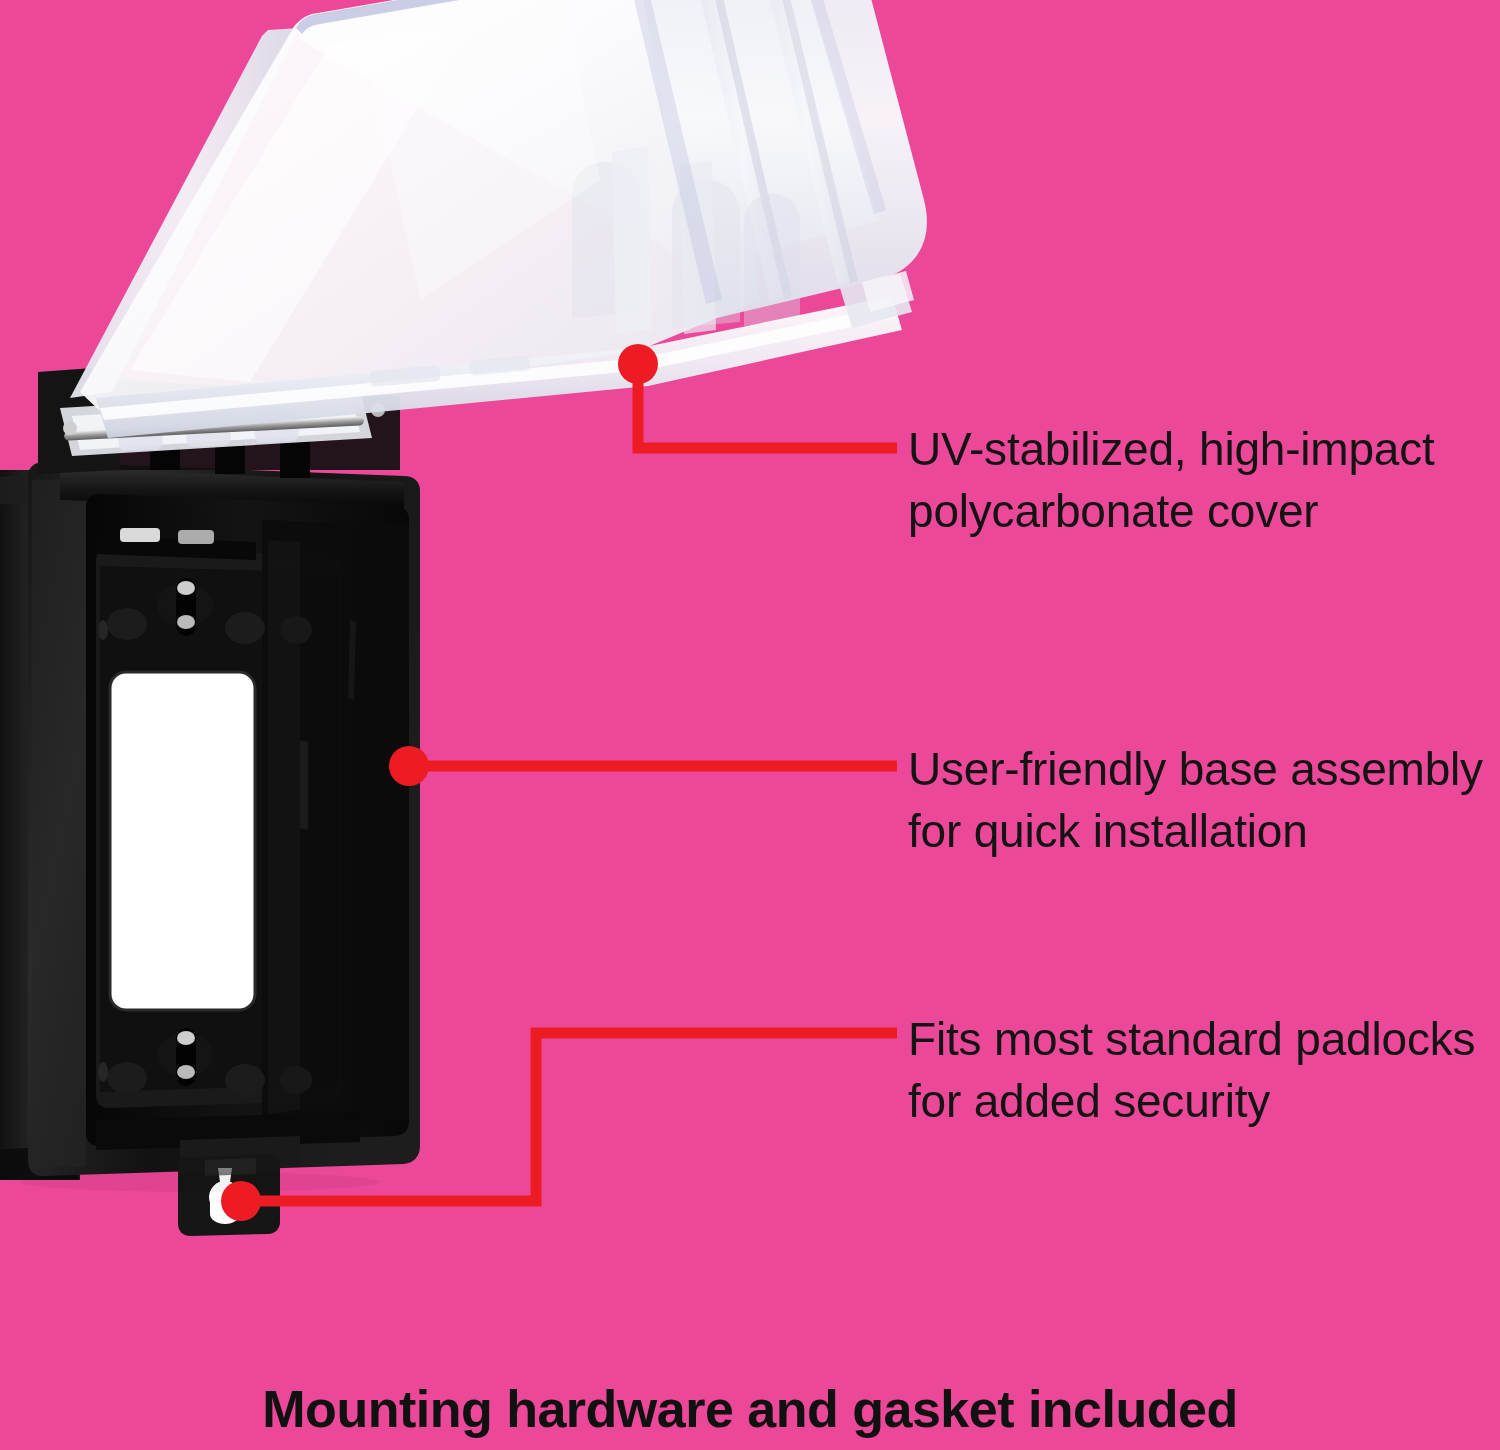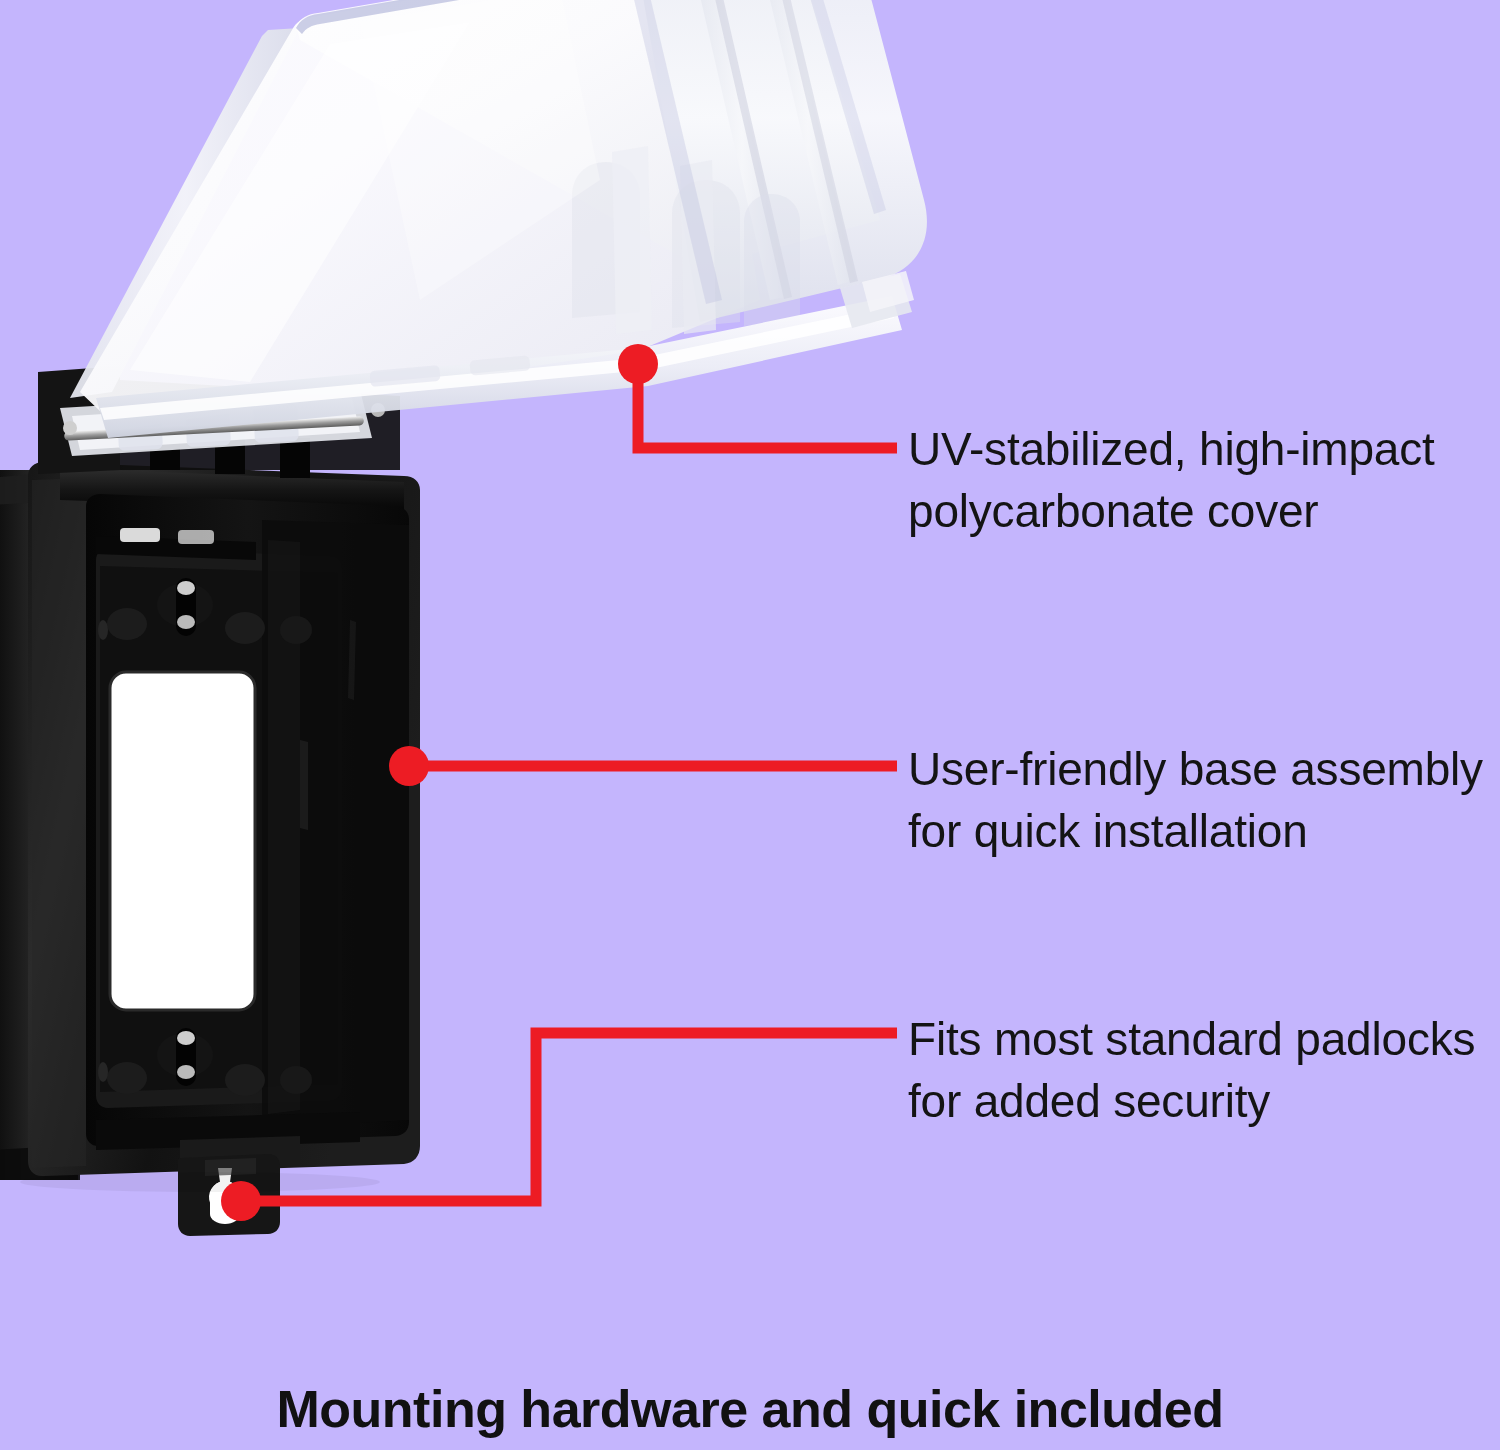--- a/index.html
+++ b/index.html
@@ -4,21 +4,21 @@
 <style>
   html, body {
     margin: 0;
     padding: 0;
     background: #ffffff;
   }
   #page {
     position: relative;
     width: 1500px;
     height: 1450px;
-    background: #c4b5fd;
+    background: #ec4899;
     overflow: hidden;
     font-family: "Liberation Sans", sans-serif;
   }
 
   
   #product-art {
     position: absolute;
     left: 0;
     top: 0;
     width: 1500px;
@@ -358,15 +358,15 @@
 
   <div id="callout-text-1" class="callout-text">UV-stabilized, high-impact
 polycarbonate cover</div>
 
   <div id="callout-text-2" class="callout-text">User-friendly base assembly
 for quick installation</div>
 
   <div id="callout-text-3" class="callout-text">Fits most standard padlocks
 for added security</div>
 
-  <div id="bottom-caption">Mounting hardware and quick included</div>
+  <div id="bottom-caption">Mounting hardware and gasket included</div>
 
 </div>
 
 </body></html>

